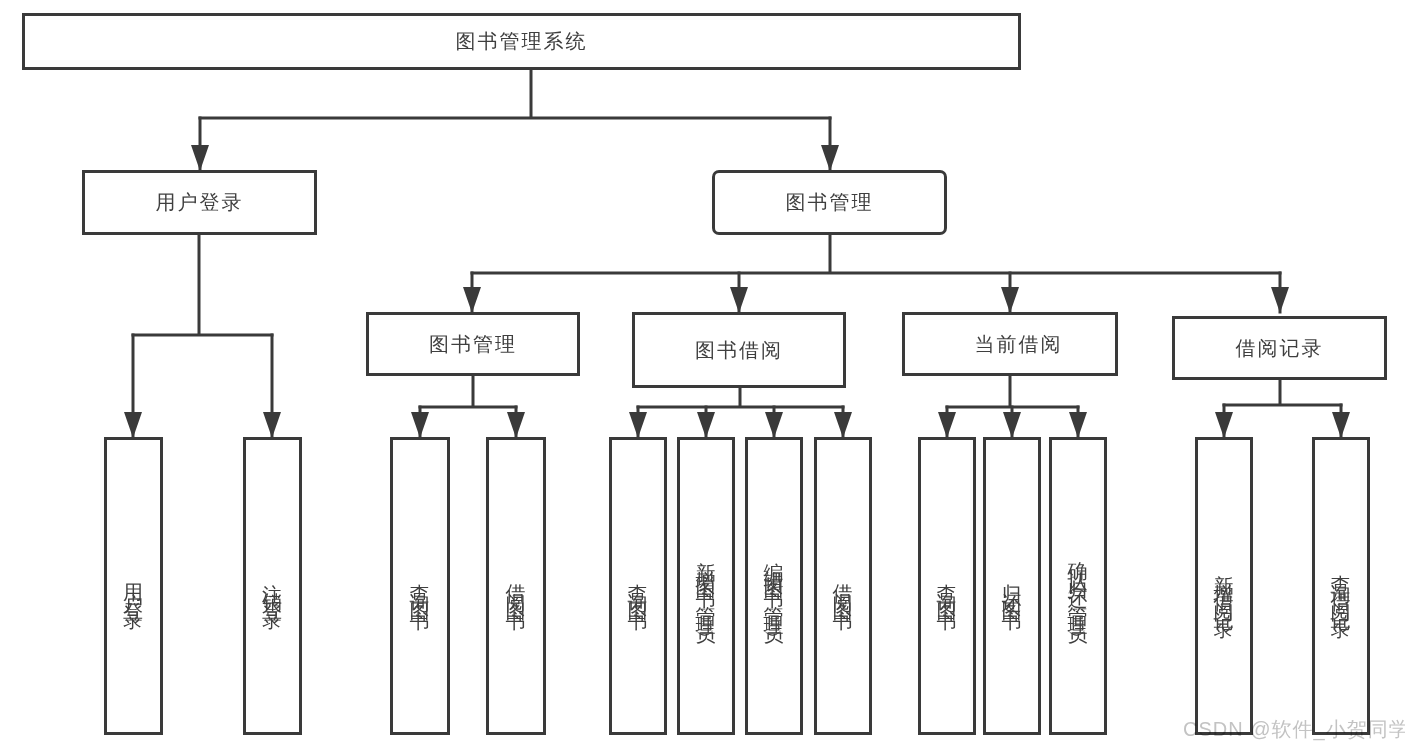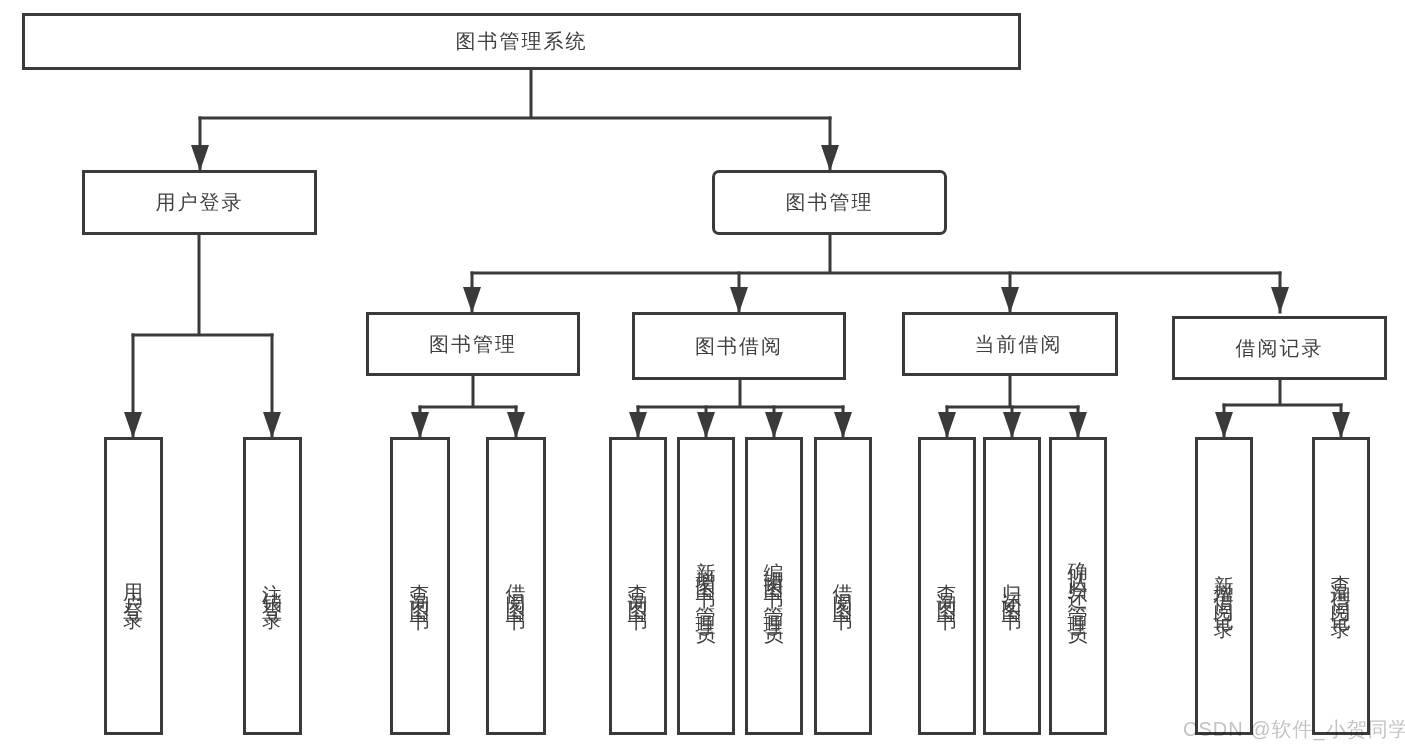--- a/index.html
+++ b/index.html
@@ -94,21 +94,21 @@
       <line x1="1341" y1="405" x2="1341" y2="437" marker-end="url(#arrow)"></line>
     </g>
   </svg>
 
   <div class="hbox" style="left:22px;top:13px;width:999px;height:57px;">图书管理系统</div>
 
   <div class="hbox" style="left:82px;top:170px;width:235px;height:65px;">用户登录</div>
   <div class="hbox" style="left:712px;top:170px;width:235px;height:65px;border-radius:7px;">图书管理</div>
 
   <div class="hbox" style="left:366px;top:312px;width:214px;height:64px;">图书管理</div>
-  <div class="hbox" style="left:632px;top:312px;width:214px;height:68px;text-align:center;">图书借阅</div>
+  <div class="hbox" style="left:632px;top:312px;width:214px;height:76px;text-align:center;">图书借阅</div>
   <div class="hbox" style="left:902px;top:312px;width:216px;height:64px;padding-left:17px;">当前借阅</div>
   <div class="hbox" style="left:1172px;top:316px;width:215px;height:64px;">借阅记录</div>
 
   <div class="vbox" style="left:104px;top:437px;width:59px;height:298px;">
     <span>用户登录</span>
     </div>
   <div class="vbox" style="left:243px;top:437px;width:59px;height:298px;">
     <span>注销登录</span>
     </div>
 

